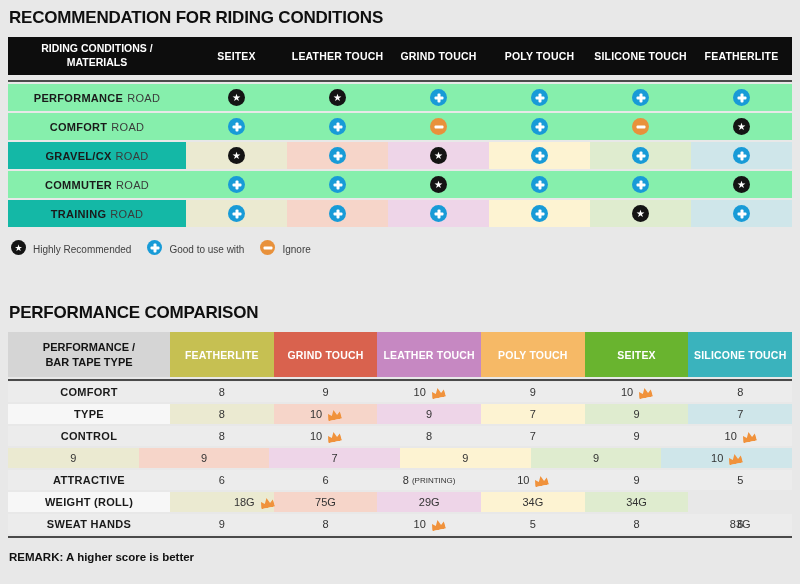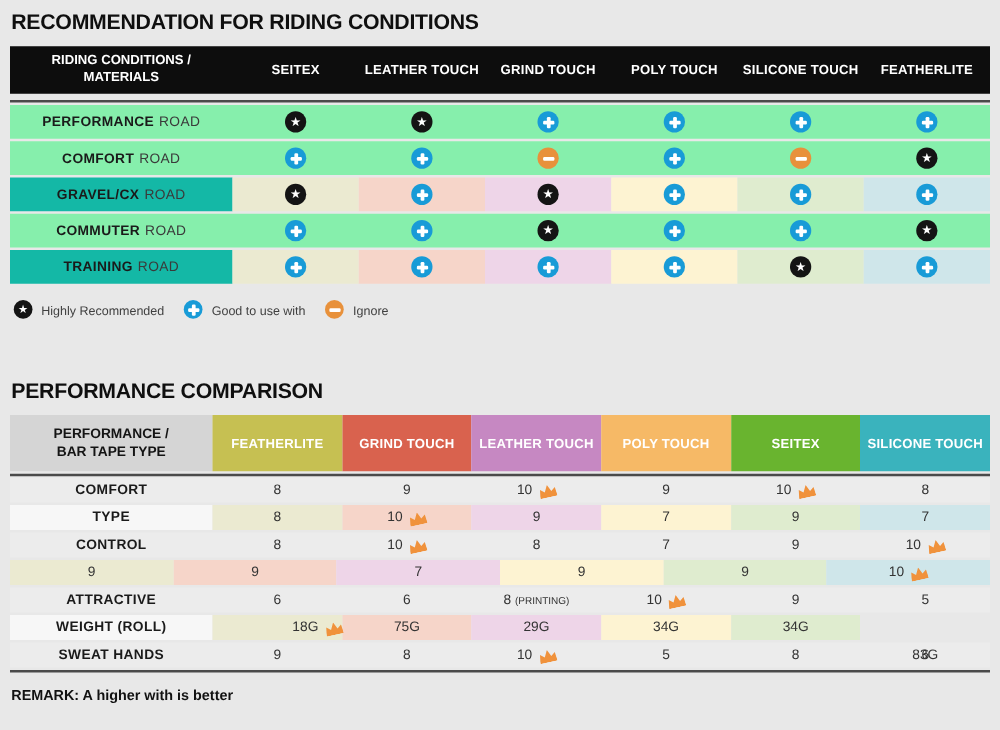--- a/index.html
+++ b/index.html
@@ -409,13 +409,13 @@
         <span class="val">8</span>
       </div>
     <div class="c">
         <span class="val">6</span>
       </div>
   </div>
 
   <div class="sepb"></div>
 </div>
 
-<div class="remark">REMARK: A higher with is better</div>
+<div class="remark">REMARK: A higher score is better</div>
 
 </body></html>

